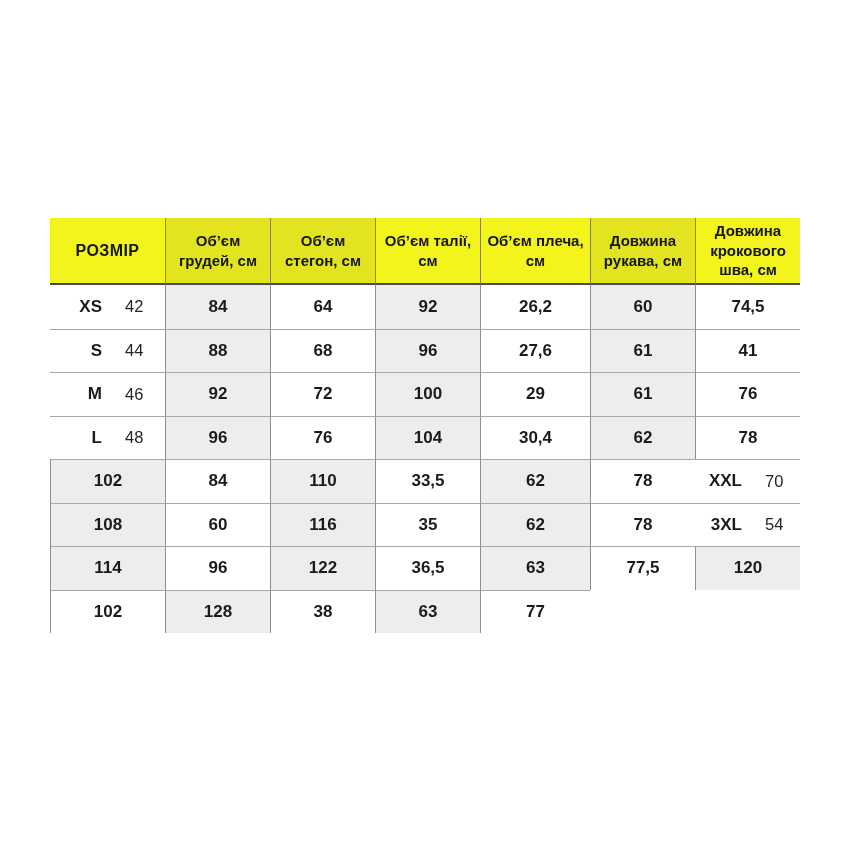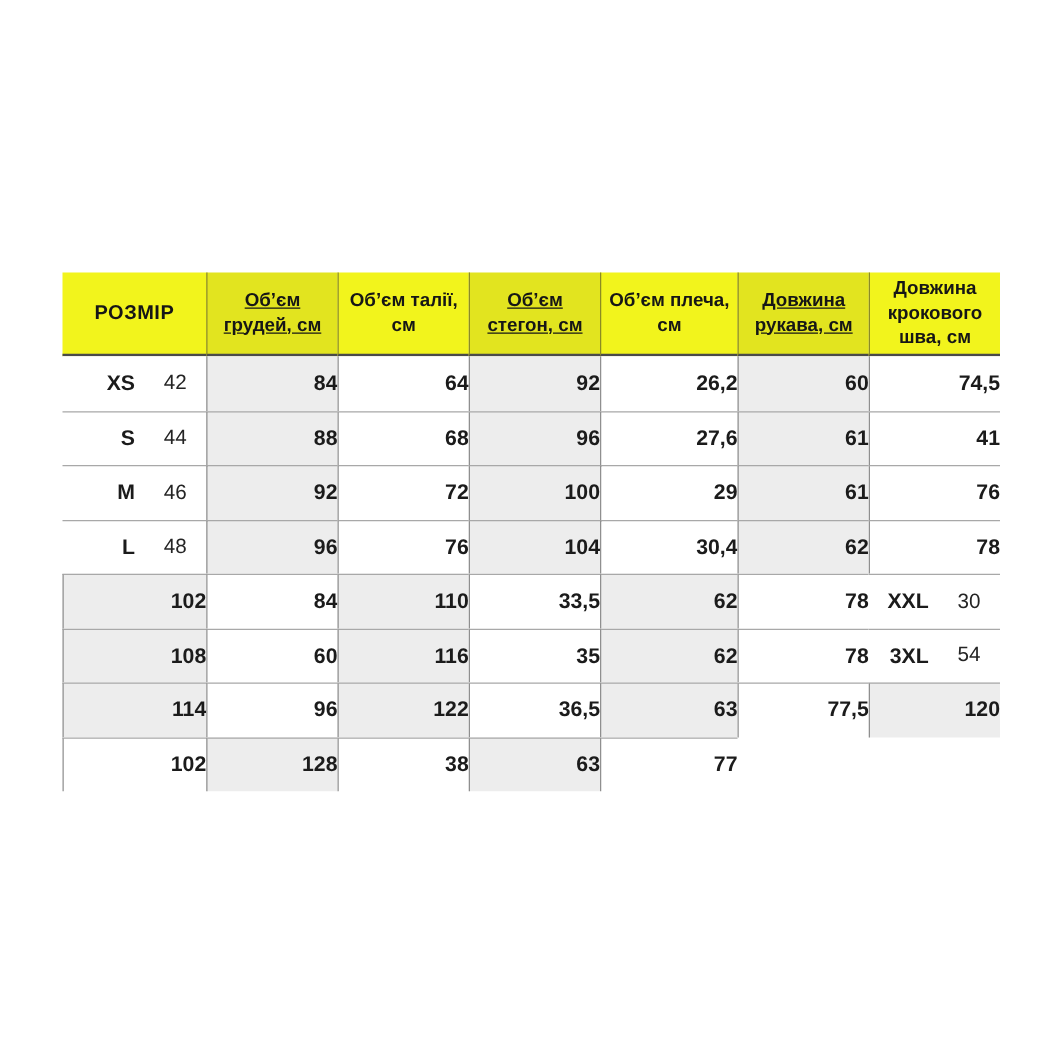--- a/index.html
+++ b/index.html
@@ -16,46 +16,46 @@
     grid-template-rows:67px repeat(8,43.5px);
   }
   
   .hc{
     display:flex;align-items:center;justify-content:center;
     text-align:center;font-weight:700;font-size:15px;line-height:1.32;
     color:#161616;background:var(--yellow_bright,#F2F41C);
     border-bottom:2px solid var(--header_underline,#4a4a4a);
     padding:0 6px;box-sizing:border-box;
   }
-  .hc.shade{background:var(--yellow_shaded,#E2E41F);text-decoration:underline;}
+  .hc.shade{background:var(--yellow_shaded,#E2E41F);}
   .hc.hvl{border-left:1.5px solid var(--header_divider,#8c8b23);}
   .hc.first{font-size:16px;letter-spacing:.4px;text-align:center;}
   
   .bc{
-    display:flex;align-items:center;justify-content:flex-end;
+    display:flex;align-items:center;justify-content:center;
     font-weight:700;font-size:17px;color:#1b1b1b;
     box-sizing:border-box;background:#ffffff;
   }
   .bc.shade{background:var(--column_shade,#EDEDED);}
   .bc.vl{border-left:1.5px solid var(--body_divider,#8f8f8f);}
   .bc.rt{border-top:1px solid var(--row_divider,#a8a8a8);}
   
   .sl{width:46px;text-align:right;}
   .sn{width:34px;text-align:left;margin-left:23px;font-weight:400;font-size:16.5px;color:#242424;}
 </style>
 </head>
 <body>
 
 <div class="canvas">
   <div class="grid">
 
     <div class="hc first">РОЗМІР</div>
     <div class="hc shade hvl">Об’єм грудей, см</div>
+    <div class="hc shade hvl">Об’єм стегон, см</div>
     <div class="hc hvl">Об’єм талії, см</div>
-    <div class="hc shade hvl">Об’єм стегон, см</div>
     <div class="hc hvl">Об’єм плеча, см</div>
     <div class="hc shade hvl">Довжина рукава, см</div>
     <div class="hc hvl">Довжина крокового шва, см</div>
 
     <div class="bc size">
       <span class="sl">XS</span>
       <span class="sn">42</span>
     </div>
     <div class="bc shade vl">84</div>
     <div class="bc vl">64</div>
@@ -99,21 +99,21 @@
 
     <div class="bc shade vl rt">102</div>
     <div class="bc vl rt">84</div>
     <div class="bc shade vl rt">110</div>
     <div class="bc vl rt">33,5</div>
     <div class="bc shade vl rt">62</div>
     <div class="bc vl rt">78</div>
 
     <div class="bc size rt">
       <span class="sl">XXL</span>
-      <span class="sn">30</span>
+      <span class="sn">70</span>
     </div>
     <div class="bc shade vl rt">108</div>
     <div class="bc vl rt">60</div>
     <div class="bc shade vl rt">116</div>
     <div class="bc vl rt">35</div>
     <div class="bc shade vl rt">62</div>
     <div class="bc vl rt">78</div>
 
     <div class="bc size rt">
       <span class="sl">3XL</span>

